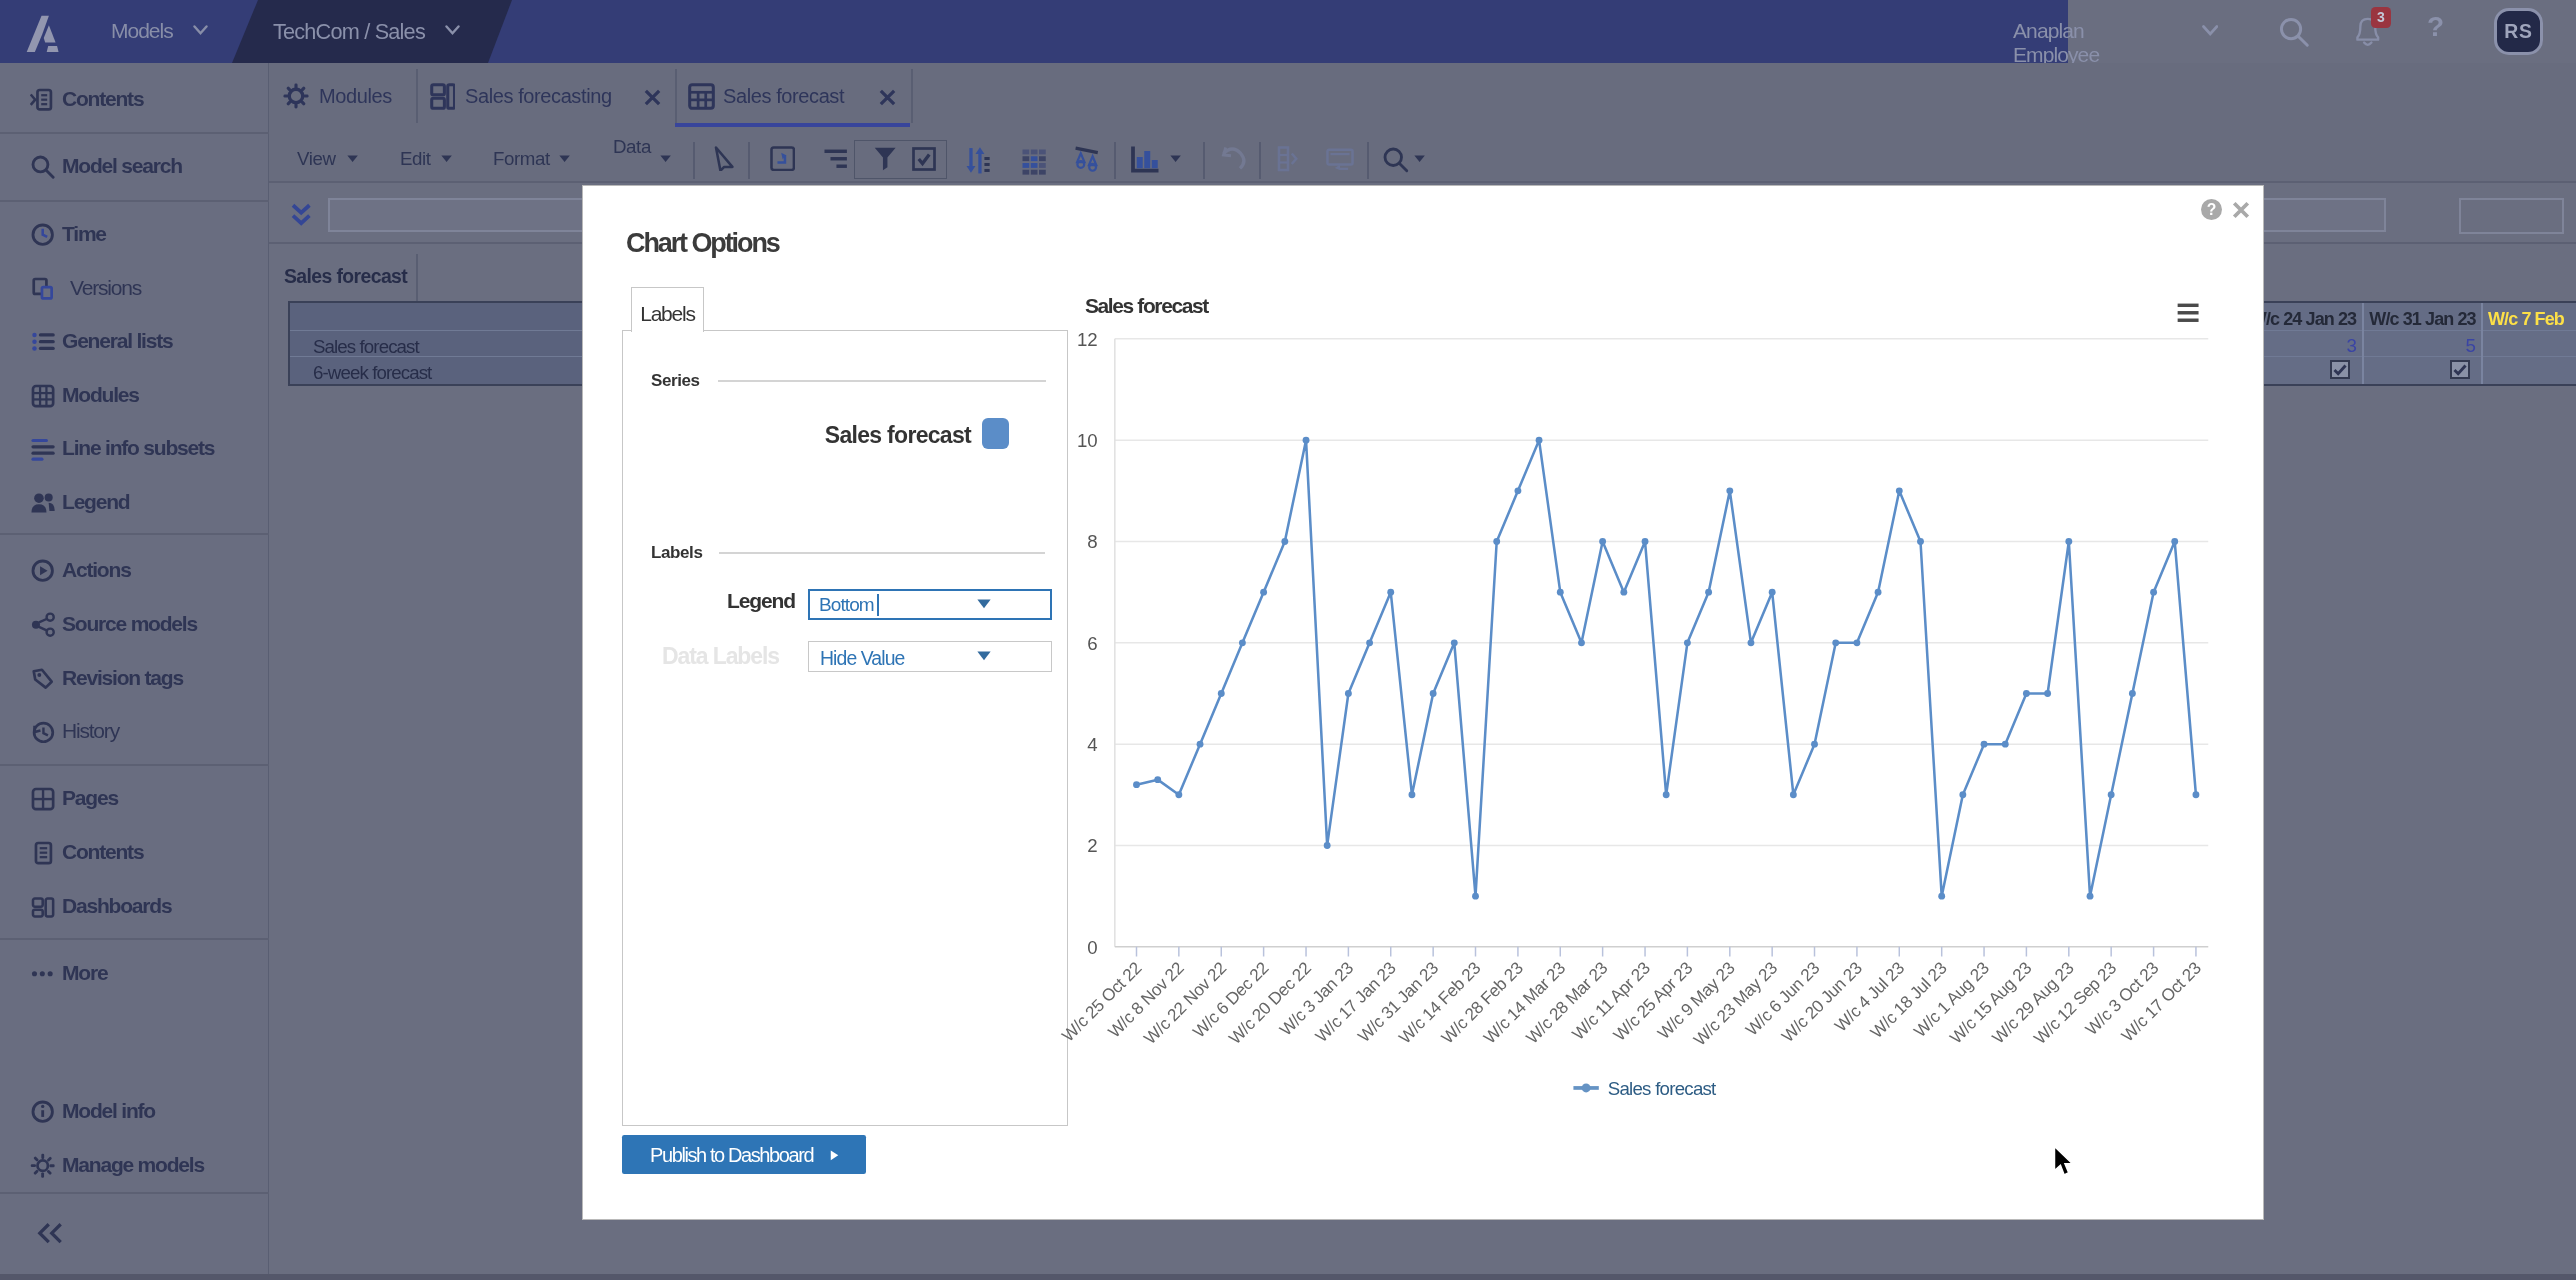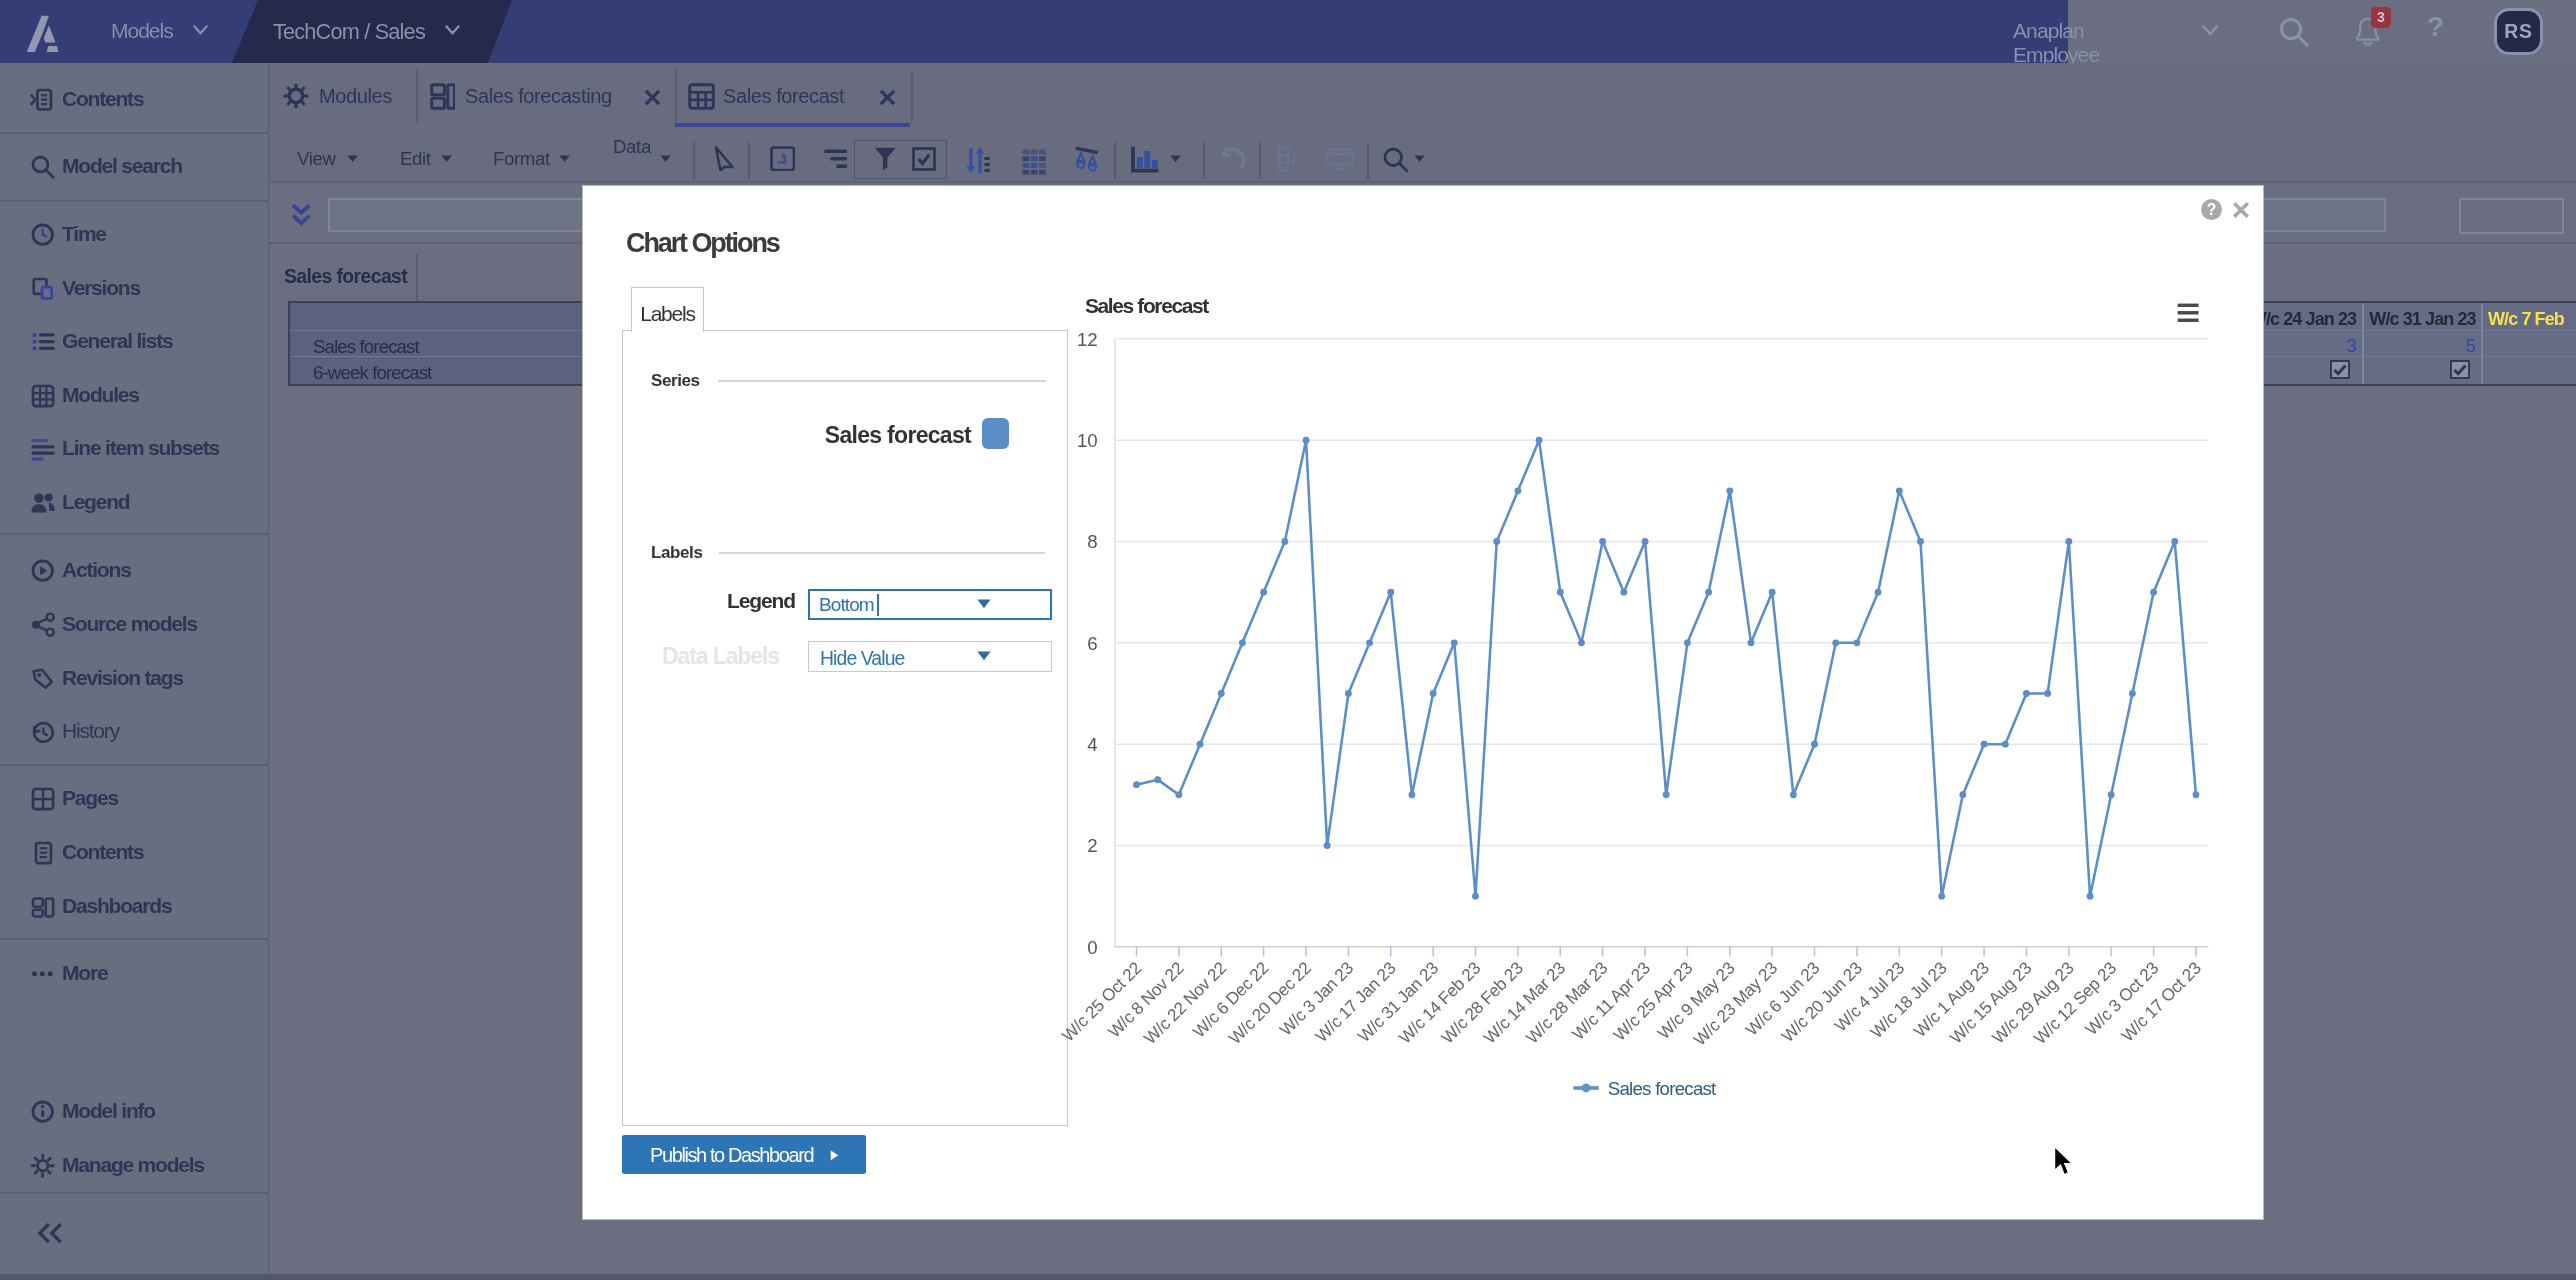--- a/index.html
+++ b/index.html
@@ -58,21 +58,21 @@
 <div class="abs" style="left:62px;top:154px;font-size:21px;font-weight:700;letter-spacing:-1.2px;color:#2f3554">Model search</div>
 <svg class="abs" style="left:30px;top:222px" width="25.4" height="25.4" viewBox="0 0 34 34">
     <circle cx="17" cy="17" r="13" stroke="#2f3554" stroke-width="3.8" fill="none"></circle>
     <path d="M17 9 L17 17 L23 20" stroke="#35479b" stroke-width="3.4" fill="none"></path>
   </svg>
 <div class="abs" style="left:62px;top:222px;font-size:21px;font-weight:700;letter-spacing:-1.2px;color:#2f3554">Time</div>
 <svg class="abs" style="left:30px;top:276px" width="25.4" height="25.4" viewBox="0 0 34 34">
     <rect x="5" y="4" width="17" height="20" rx="2" stroke="#2f3554" stroke-width="3.6" fill="none"></rect>
     <rect x="16" y="15" width="13" height="15" rx="2" stroke="#35479b" stroke-width="3.6" fill="#696d80"></rect>
   </svg>
-<div class="abs" style="left:62px;top:276px;font-size:21px;font-weight:700;letter-spacing:-1.2px;color:#2f3554">Versions</div>
+<div class="abs" style="left:70px;top:276px;font-size:21px;font-weight:400;letter-spacing:-1.2px;color:#2f3554">Versions</div>
 <svg class="abs" style="left:30px;top:329px" width="25.4" height="25.4" viewBox="0 0 34 34">
     <circle cx="6" cy="8" r="3" fill="#35479b"></circle>
     <circle cx="6" cy="17" r="3" fill="#35479b"></circle>
     <circle cx="6" cy="26" r="3" fill="#35479b"></circle>
     <line x1="14" y1="8" x2="31" y2="8" stroke="#2f3554" stroke-width="4.4" stroke-linecap="round"></line>
     <line x1="14" y1="17" x2="31" y2="17" stroke="#2f3554" stroke-width="4.4" stroke-linecap="round"></line>
     <line x1="14" y1="26" x2="31" y2="26" stroke="#2f3554" stroke-width="4.4" stroke-linecap="round"></line>
   </svg>
 <div class="abs" style="left:62px;top:329px;font-size:21px;font-weight:700;letter-spacing:-1.2px;color:#2f3554">General lists</div>
 <svg class="abs" style="left:30px;top:383px" width="25.4" height="25.4" viewBox="0 0 34 34">
@@ -82,21 +82,21 @@
     <line x1="13.5" y1="4" x2="13.5" y2="31" stroke="#2f3554" stroke-width="3"></line>
     <line x1="22" y1="4" x2="22" y2="31" stroke="#2f3554" stroke-width="3"></line>
   </svg>
 <div class="abs" style="left:62px;top:383px;font-size:21px;font-weight:700;letter-spacing:-1.2px;color:#2f3554">Modules</div>
 <svg class="abs" style="left:30px;top:436px" width="25.4" height="25.4" viewBox="0 0 34 34">
     <line x1="4" y1="6" x2="22" y2="6" stroke="#35479b" stroke-width="4.2" stroke-linecap="round"></line>
     <line x1="4" y1="14.5" x2="31" y2="14.5" stroke="#2f3554" stroke-width="4.2" stroke-linecap="round"></line>
     <line x1="4" y1="23" x2="31" y2="23" stroke="#2f3554" stroke-width="4.2" stroke-linecap="round"></line>
     <line x1="4" y1="31" x2="16" y2="31" stroke="#35479b" stroke-width="4.2" stroke-linecap="round"></line>
   </svg>
-<div class="abs" style="left:62px;top:436px;font-size:21px;font-weight:700;letter-spacing:-1.2px;color:#2f3554">Line item subsets</div>
+<div class="abs" style="left:62px;top:436px;font-size:21px;font-weight:700;letter-spacing:-1.2px;color:#2f3554">Line info subsets</div>
 <svg class="abs" style="left:30px;top:490px" width="25.4" height="25.4" viewBox="0 0 34 34">
     <circle cx="12" cy="11" r="6.4" fill="#2f3554"></circle>
     <path d="M2 30 Q2 19 12 19 Q22 19 22 30 Z" fill="#2f3554"></path>
     <circle cx="25" cy="10" r="5.4" fill="#2f3554"></circle>
     <path d="M25 17 Q33 17 33 28 L26 28" fill="#2f3554"></path>
   </svg>
 <div class="abs" style="left:62px;top:490px;font-size:21px;font-weight:700;letter-spacing:-1.2px;color:#2f3554">Legend</div>
 <svg class="abs" style="left:30px;top:558px" width="25.4" height="25.4" viewBox="0 0 34 34">
     <circle cx="17" cy="17" r="13" stroke="#2f3554" stroke-width="3.8" fill="none"></circle>
     <path d="M13.5 11 L23.5 17 L13.5 23 Z" fill="#2f3554"></path>

